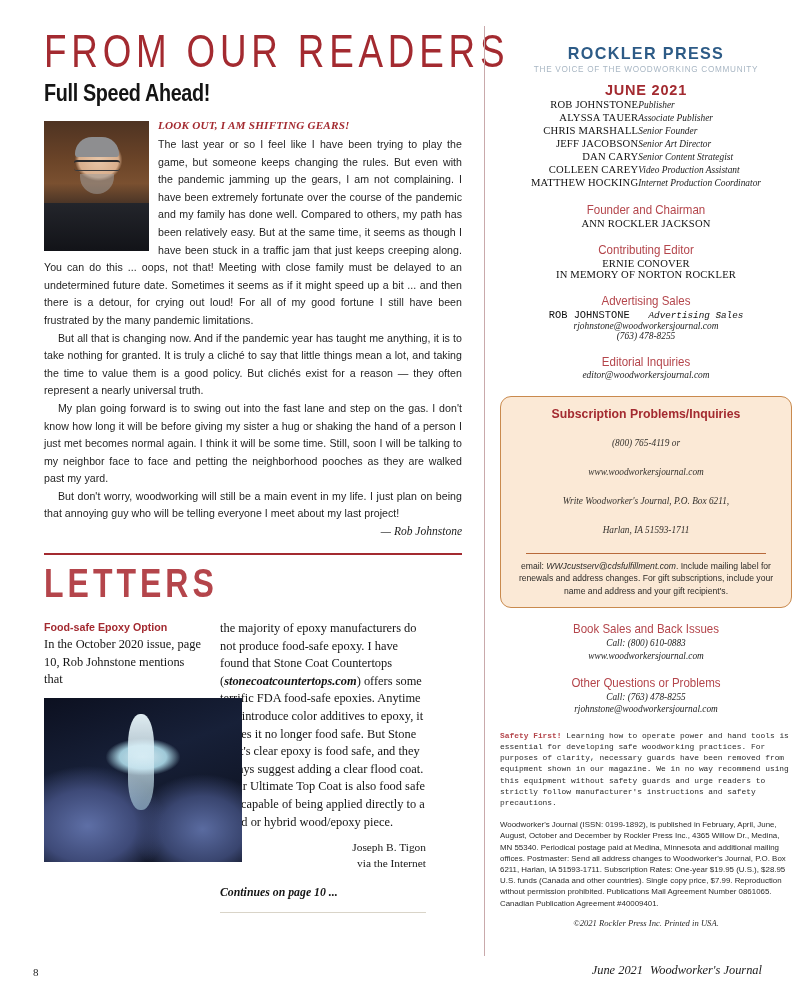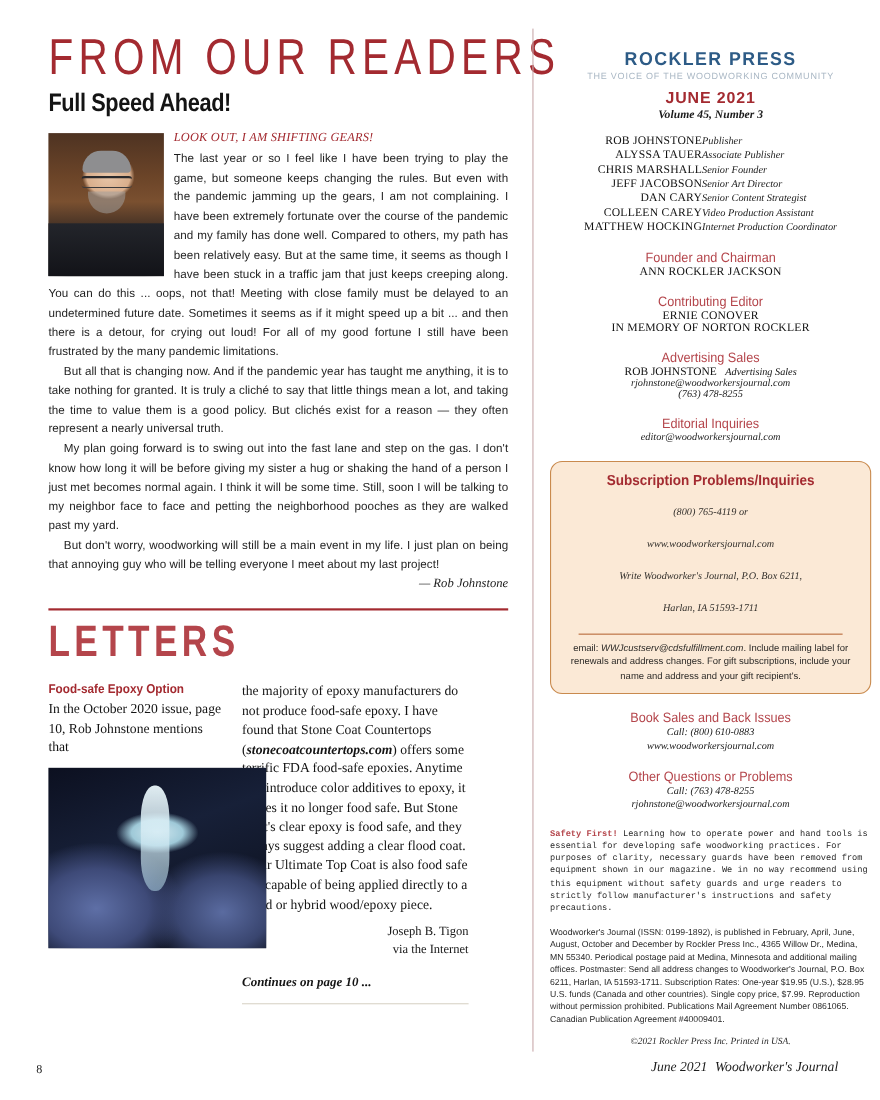--- a/index.html
+++ b/index.html
@@ -76,21 +76,21 @@
   }
   #editor-photo .shirt {
     position: absolute; left: 0; bottom: 0;
     width: 105px; height: 48px;
     background: linear-gradient(180deg,#23252b 0%, #121318 100%);
   }
 
   .kicker {
     font-family: "Liberation Serif", serif;
     font-style: italic;
-    font-weight: normal;
+    font-weight: bold;
     color: #a32a30;
     font-size: 11.2px;
     letter-spacing: 0.2px;
     margin: 0 0 5px 0;
   }
   .body-p {
     font-family: "Liberation Sans", sans-serif;
     font-size: 10.6px;
     line-height: 17.6px;
     color: #1e1e1e;
@@ -275,21 +275,21 @@
     margin: 0;
   }
   .rc-line {
     font-family: "Liberation Serif", serif;
     font-style: italic;
     font-size: 9.4px;
     color: #222;
     margin: 0;
   }
   .ad-row {
-    font-family: Liberation Serif, serif;
+    font-family: Liberation Mono, monospace;
     font-size: 10.4px;
     color: #111;
     margin: 1px 0 0 0;
   }
   .ad-row i {
     font-size: 9.3px;
     font-style: italic;
   }
 
   
@@ -453,21 +453,20 @@
   </div>
 
   <div id="v-divider"></div>
 
   <div id="right-col">
 
     <div id="press-name">ROCKLER PRESS</div>
     <div id="press-tag">THE VOICE OF THE WOODWORKING COMMUNITY</div>
 
     <div id="issue-date">JUNE 2021</div>
-    <div id="issue-vol">Volume 45, Number 3</div>
 
     <table class="staff">
       <tbody>
           <tr>
         <td class="sname">ROB JOHNSTONE</td>
         <td class="srole">Publisher</td>
       </tr>
       <tr>
         <td class="sname">ALYSSA TAUER</td>
         <td class="srole">Associate Publisher</td>

